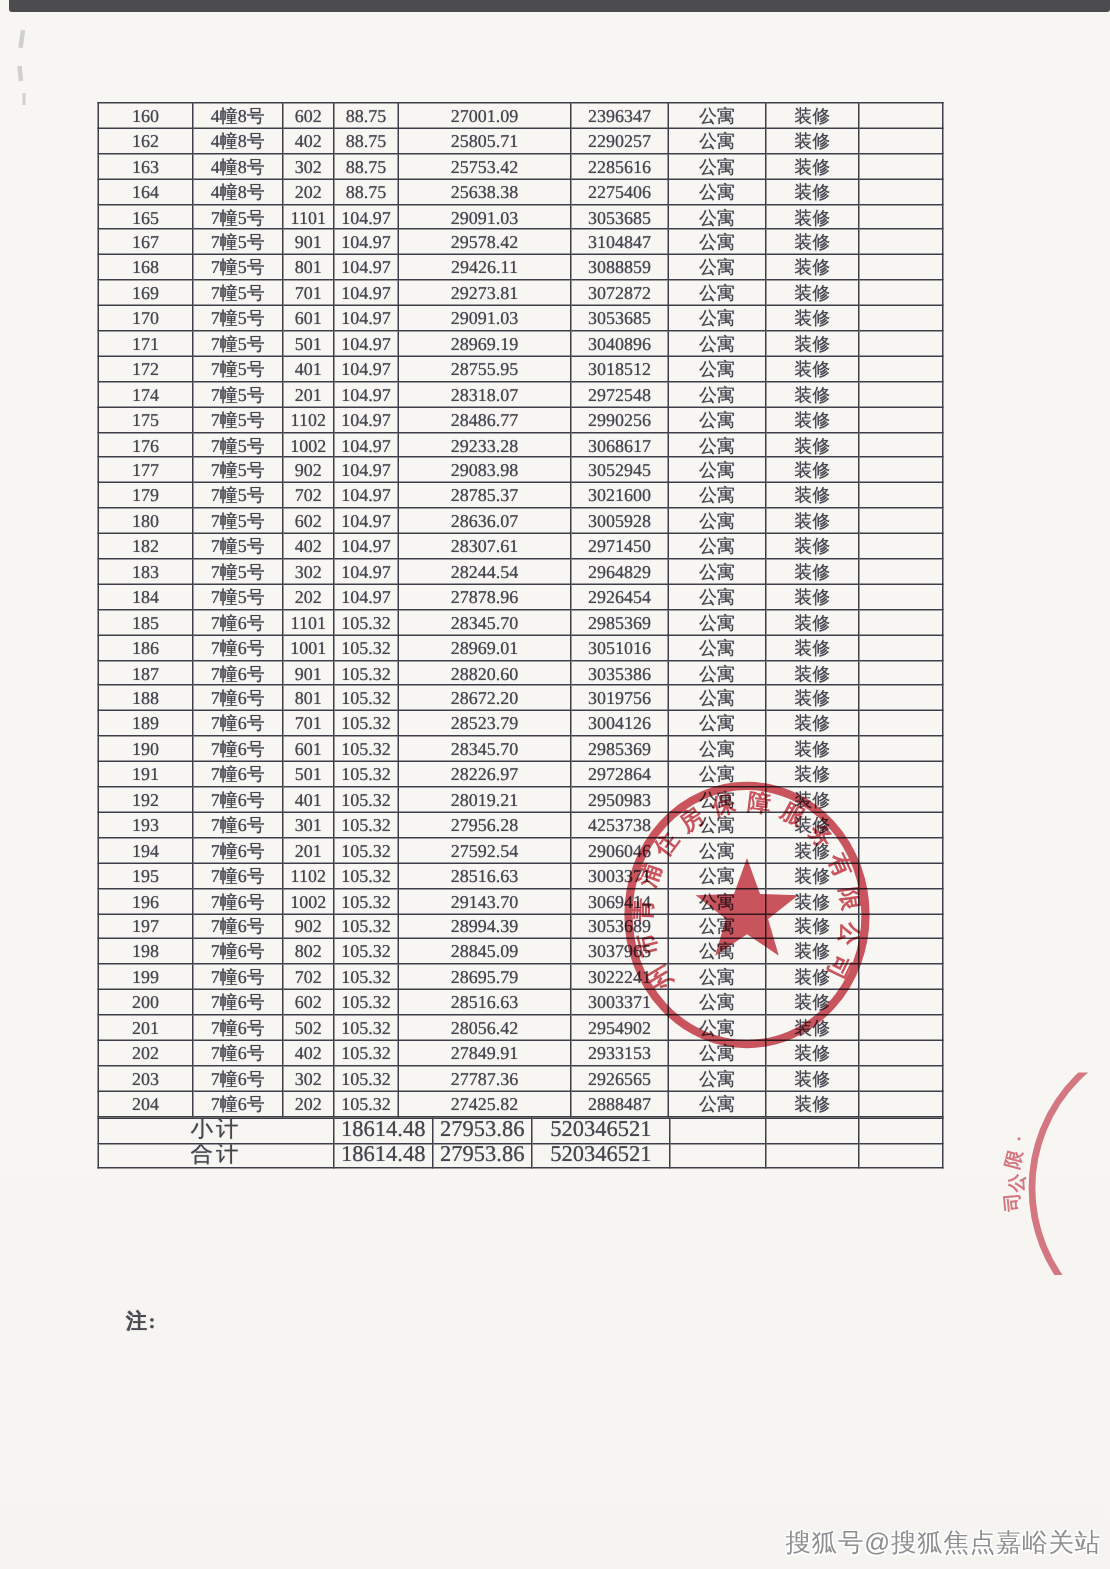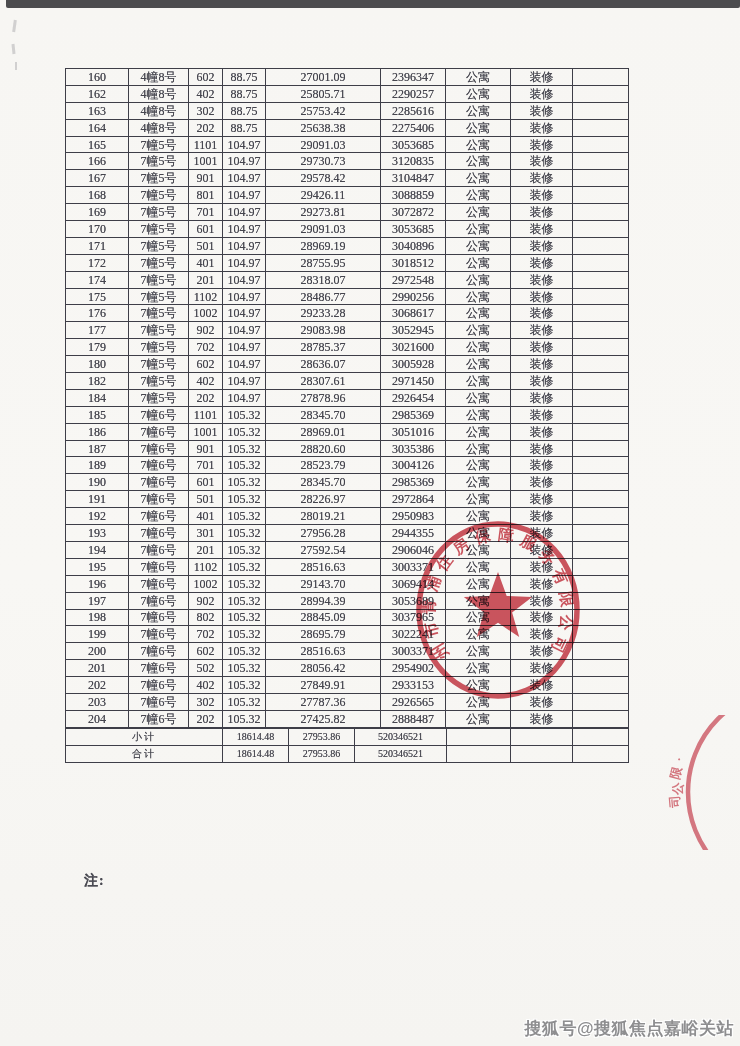--- a/index.html
+++ b/index.html
@@ -22,33 +22,33 @@
   .tbl-wrap{position:absolute;left:65px;top:68px;width:563px;}
   table{border-collapse:collapse;table-layout:fixed;width:563px;}
   table,td{border:1.6px solid #3e3e48;}
   td{
     padding:0;text-align:center;vertical-align:middle;
     font-size:12px;line-height:1;height:15.3px;
     color:#45454e;text-shadow:0 0 .6px rgba(62,62,72,.75);
     overflow:hidden;white-space:nowrap;
   }
   tr{height:16.9px;}
-  .sum-tbl td{font-size:10px;}
+  .sum-tbl td{font-size:15px;}
   .sum-tbl .lbl{letter-spacing:2px;}
 
   
   .note{
     position:absolute;left:84px;top:872px;
     font-size:14px;font-weight:bold;color:#4a4a52;letter-spacing:1px;
     text-shadow:0 0 .6px rgba(70,70,80,.7);
   }
   .watermark{
     position:absolute;right:6px;top:1017px;
     font-family:"Liberation Sans","DejaVu Sans",sans-serif;
-    font-size:17px;font-weight:bold;color:#8e8e90;letter-spacing:.5px;
+    font-size:17px;font-weight:normal;color:#8e8e90;letter-spacing:.5px;
     text-shadow:1px 1px 0 #fff,-1px -1px 0 #fff,1px -1px 0 #fff,-1px 1px 0 #fff,0 0 2px #fff;
   }
 
   
   .seal-main{
     position:absolute;left:410px;top:518px;width:176px;height:184px;
     mix-blend-mode:multiply;opacity:.82;pointer-events:none;
   }
   .seal-edge{
     position:absolute;left:640px;top:715px;width:100px;height:135px;
@@ -126,31 +126,20 @@
           <td>7幢5号</td>
           <td>1101</td>
           <td>104.97</td>
           <td>29091.03</td>
           <td>3053685</td>
           <td>公寓</td>
           <td>装修</td>
           <td></td>
         </tr>
         <tr>
-          <td>166</td>
-          <td>7幢5号</td>
-          <td>1001</td>
-          <td>104.97</td>
-          <td>29730.73</td>
-          <td>3120835</td>
-          <td>公寓</td>
-          <td>装修</td>
-          <td></td>
-        </tr>
-        <tr>
           <td>167</td>
           <td>7幢5号</td>
           <td>901</td>
           <td>104.97</td>
           <td>29578.42</td>
           <td>3104847</td>
           <td>公寓</td>
           <td>装修</td>
           <td></td>
         </tr>
@@ -280,20 +269,31 @@
           <td>7幢5号</td>
           <td>402</td>
           <td>104.97</td>
           <td>28307.61</td>
           <td>2971450</td>
           <td>公寓</td>
           <td>装修</td>
           <td></td>
         </tr>
         <tr>
+          <td>183</td>
+          <td>7幢5号</td>
+          <td>302</td>
+          <td>104.97</td>
+          <td>28244.54</td>
+          <td>2964829</td>
+          <td>公寓</td>
+          <td>装修</td>
+          <td></td>
+        </tr>
+        <tr>
           <td>184</td>
           <td>7幢5号</td>
           <td>202</td>
           <td>104.97</td>
           <td>27878.96</td>
           <td>2926454</td>
           <td>公寓</td>
           <td>装修</td>
           <td></td>
         </tr>
@@ -324,20 +324,31 @@
           <td>7幢6号</td>
           <td>901</td>
           <td>105.32</td>
           <td>28820.60</td>
           <td>3035386</td>
           <td>公寓</td>
           <td>装修</td>
           <td></td>
         </tr>
         <tr>
+          <td>188</td>
+          <td>7幢6号</td>
+          <td>801</td>
+          <td>105.32</td>
+          <td>28672.20</td>
+          <td>3019756</td>
+          <td>公寓</td>
+          <td>装修</td>
+          <td></td>
+        </tr>
+        <tr>
           <td>189</td>
           <td>7幢6号</td>
           <td>701</td>
           <td>105.32</td>
           <td>28523.79</td>
           <td>3004126</td>
           <td>公寓</td>
           <td>装修</td>
           <td></td>
         </tr>
@@ -373,21 +384,21 @@
           <td>公寓</td>
           <td>装修</td>
           <td></td>
         </tr>
         <tr>
           <td>193</td>
           <td>7幢6号</td>
           <td>301</td>
           <td>105.32</td>
           <td>27956.28</td>
-          <td>2944355</td>
+          <td>4253738</td>
           <td>公寓</td>
           <td>装修</td>
           <td></td>
         </tr>
         <tr>
           <td>194</td>
           <td>7幢6号</td>
           <td>201</td>
           <td>105.32</td>
           <td>27592.54</td>

